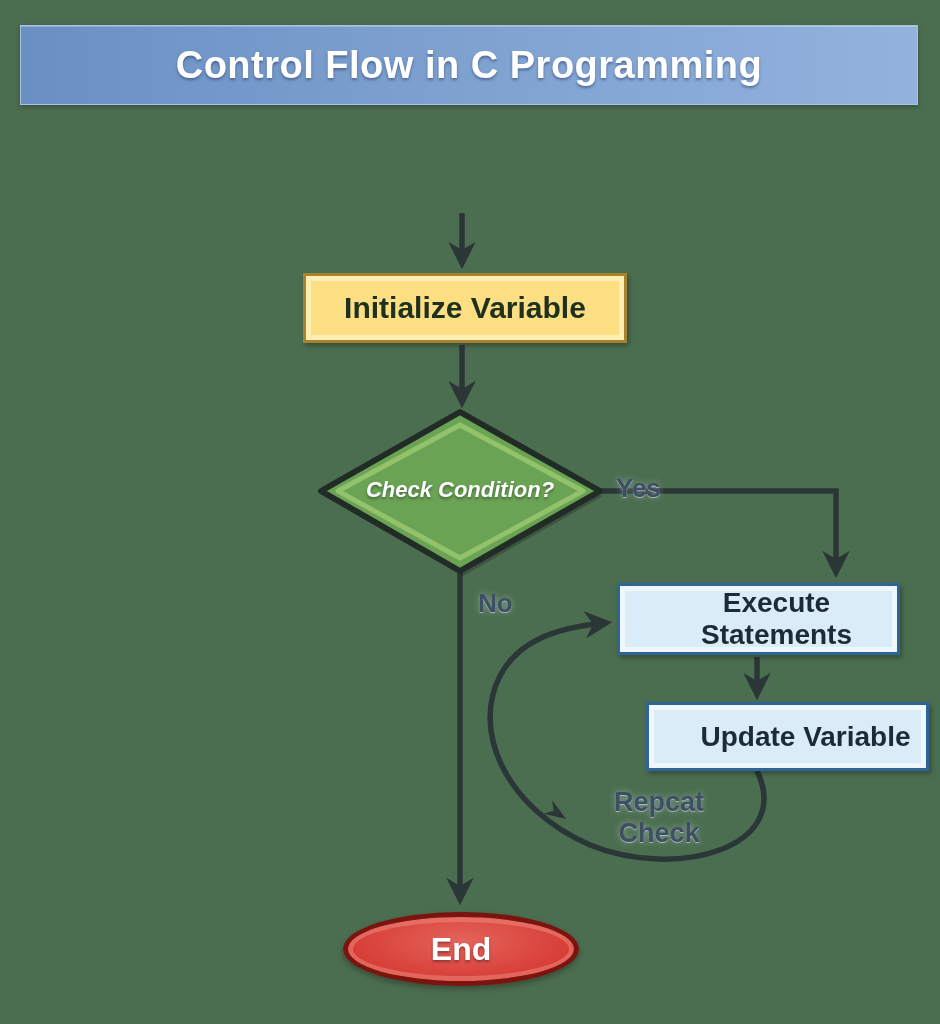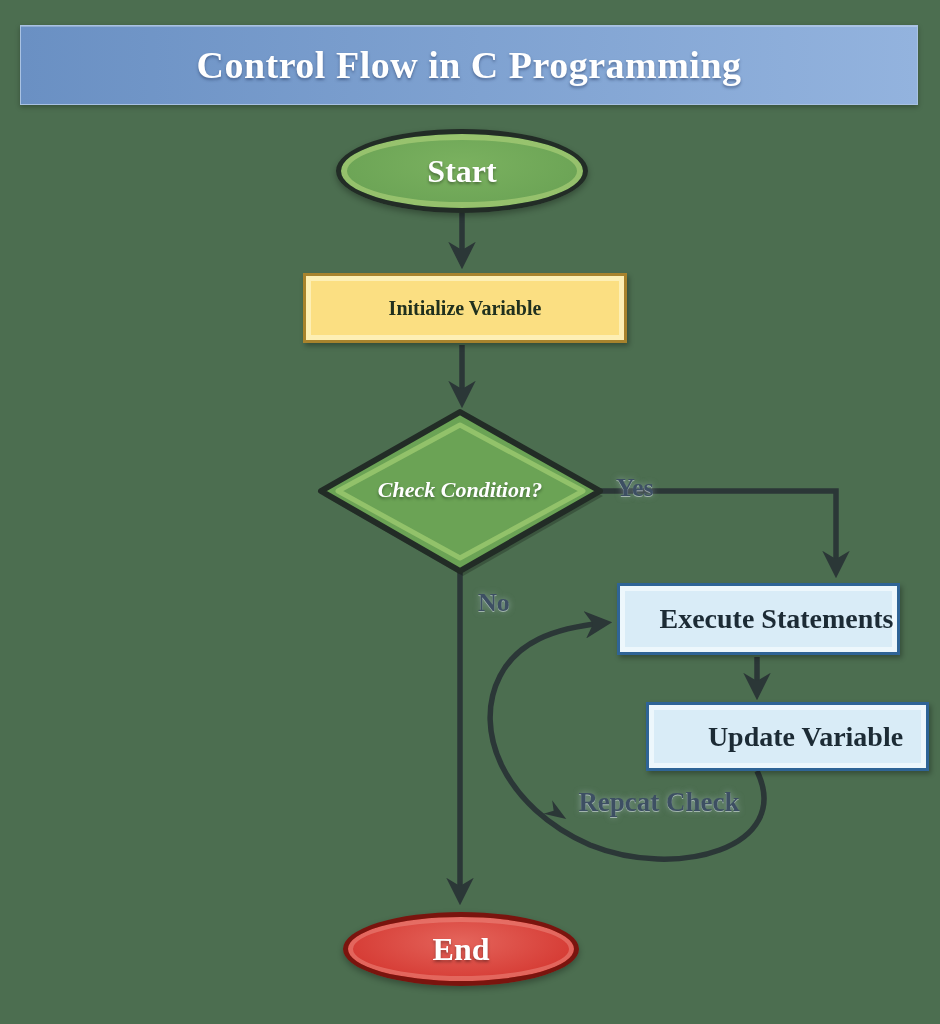--- a/index.html
+++ b/index.html
@@ -1,20 +1,20 @@
 <!DOCTYPE html>
 <html style="--background: #4c6e50; --header-left: #6a90c3; --header-right: #93b3de; --header-text: #ffffff; --green-fill: #6ba355; --green-light: #9cc96f; --shape-border-dark: #222c26; --yellow-fill: #fbdf82; --yellow-inner: #fdefb4; --yellow-border: #a8832d; --blue-fill: #d9ecf7; --blue-inner: #edf7fc; --blue-border: #2f6496; --red-fill: #d63c35; --red-border: #7a140e; --arrow: #2b3737; --edge-label: #3d4f63; --dark-text: #20301e; --blue-box-text: #1c2b35;"><head>
 <meta charset="utf-8">
 <style>
   * { margin:0; padding:0; box-sizing:border-box; }
   html,body { background:#4c6e50; }
   .canvas {
     position:relative; width:940px; height:1024px;
     background:var(--background); overflow:hidden;
-    font-family:Liberation Serif, serif;
+    font-family:Liberation Sans, sans-serif;
   }
   .banner {
     position:absolute; left:20px; top:25px; width:898px; height:80px;
     background:linear-gradient(90deg, var(--header-left), var(--header-right));
     border:1px solid #a9c2e2;
     box-shadow:0 2px 5px rgba(0,0,0,.28), inset 0 1px 0 rgba(255,255,255,.25);
     display:flex; align-items:center; justify-content:center;
   }
   .banner-title {
     font-size:38px; font-weight:bold; color:var(--header-text);
@@ -43,21 +43,21 @@
     left:343px; top:912px; width:236px; height:74px;
     border-color:var(--red-border);
     background:radial-gradient(ellipse at 50% 38%, #e4645b 0%, var(--red-fill) 72%);
     box-shadow:inset 0 0 0 5px rgba(242,150,140,.45), 0 3px 6px rgba(0,0,0,.3);
   }
   .node-init {
     left:303px; top:273px; width:324px; height:70px;
     background:var(--yellow-fill);
     border:3px solid var(--yellow-border);
     box-shadow:inset 0 0 0 5px var(--yellow-inner), 2px 3px 5px rgba(0,0,0,.3);
-    color:var(--dark-text); font-size:20px;
+    color:var(--dark-text); font-size:30px;
   }
   .blue-box {
     background:var(--blue-fill);
     border:3px solid var(--blue-border);
     box-shadow:inset 0 0 0 5px var(--blue-inner), 2px 3px 5px rgba(0,0,0,.3);
     color:var(--blue-box-text); font-size:28px;padding-left:36px;
   }
   .node-execute { left:617px; top:583px; width:283px; height:72px; }
   .node-update  { left:646px; top:702px; width:283px; height:69px; }
   .decision-label {
@@ -96,23 +96,20 @@
     <path class="connector" marker-end="url(#ah)" d="M460,572 L460,897"></path>
 
     <path class="connector" marker-end="url(#ah)" d="M757,771 C794,848 676,880 590,845 C504,807 472,730 500,676 C517,643 552,628 604,623"></path>
     <path class="arrowhead-fill" d="M-11,-8 L11,0 L-11,8 L-4,0 Z" transform="translate(557 813) rotate(33)"></path>
 
     <polygon class="diamond-shadow" points="463,417 603,496 463,576 324,496"></polygon>
     <polygon class="diamond-outer" points="460,412 600,491 460,571 321,491"></polygon>
     <polygon class="diamond-inner" points="460,425 583,491 460,558 338,491"></polygon>
   </svg>
 
-  <div class="node terminator node-start">
-    <span>Start</span>
-  </div>
 
   <div class="node node-init">
     <span>Initialize Variable</span>
   </div>
 
   <div class="node decision-label">Check Condition?</div>
 
   <div class="node blue-box node-execute">
     <span>Execute Statements</span>
   </div>

